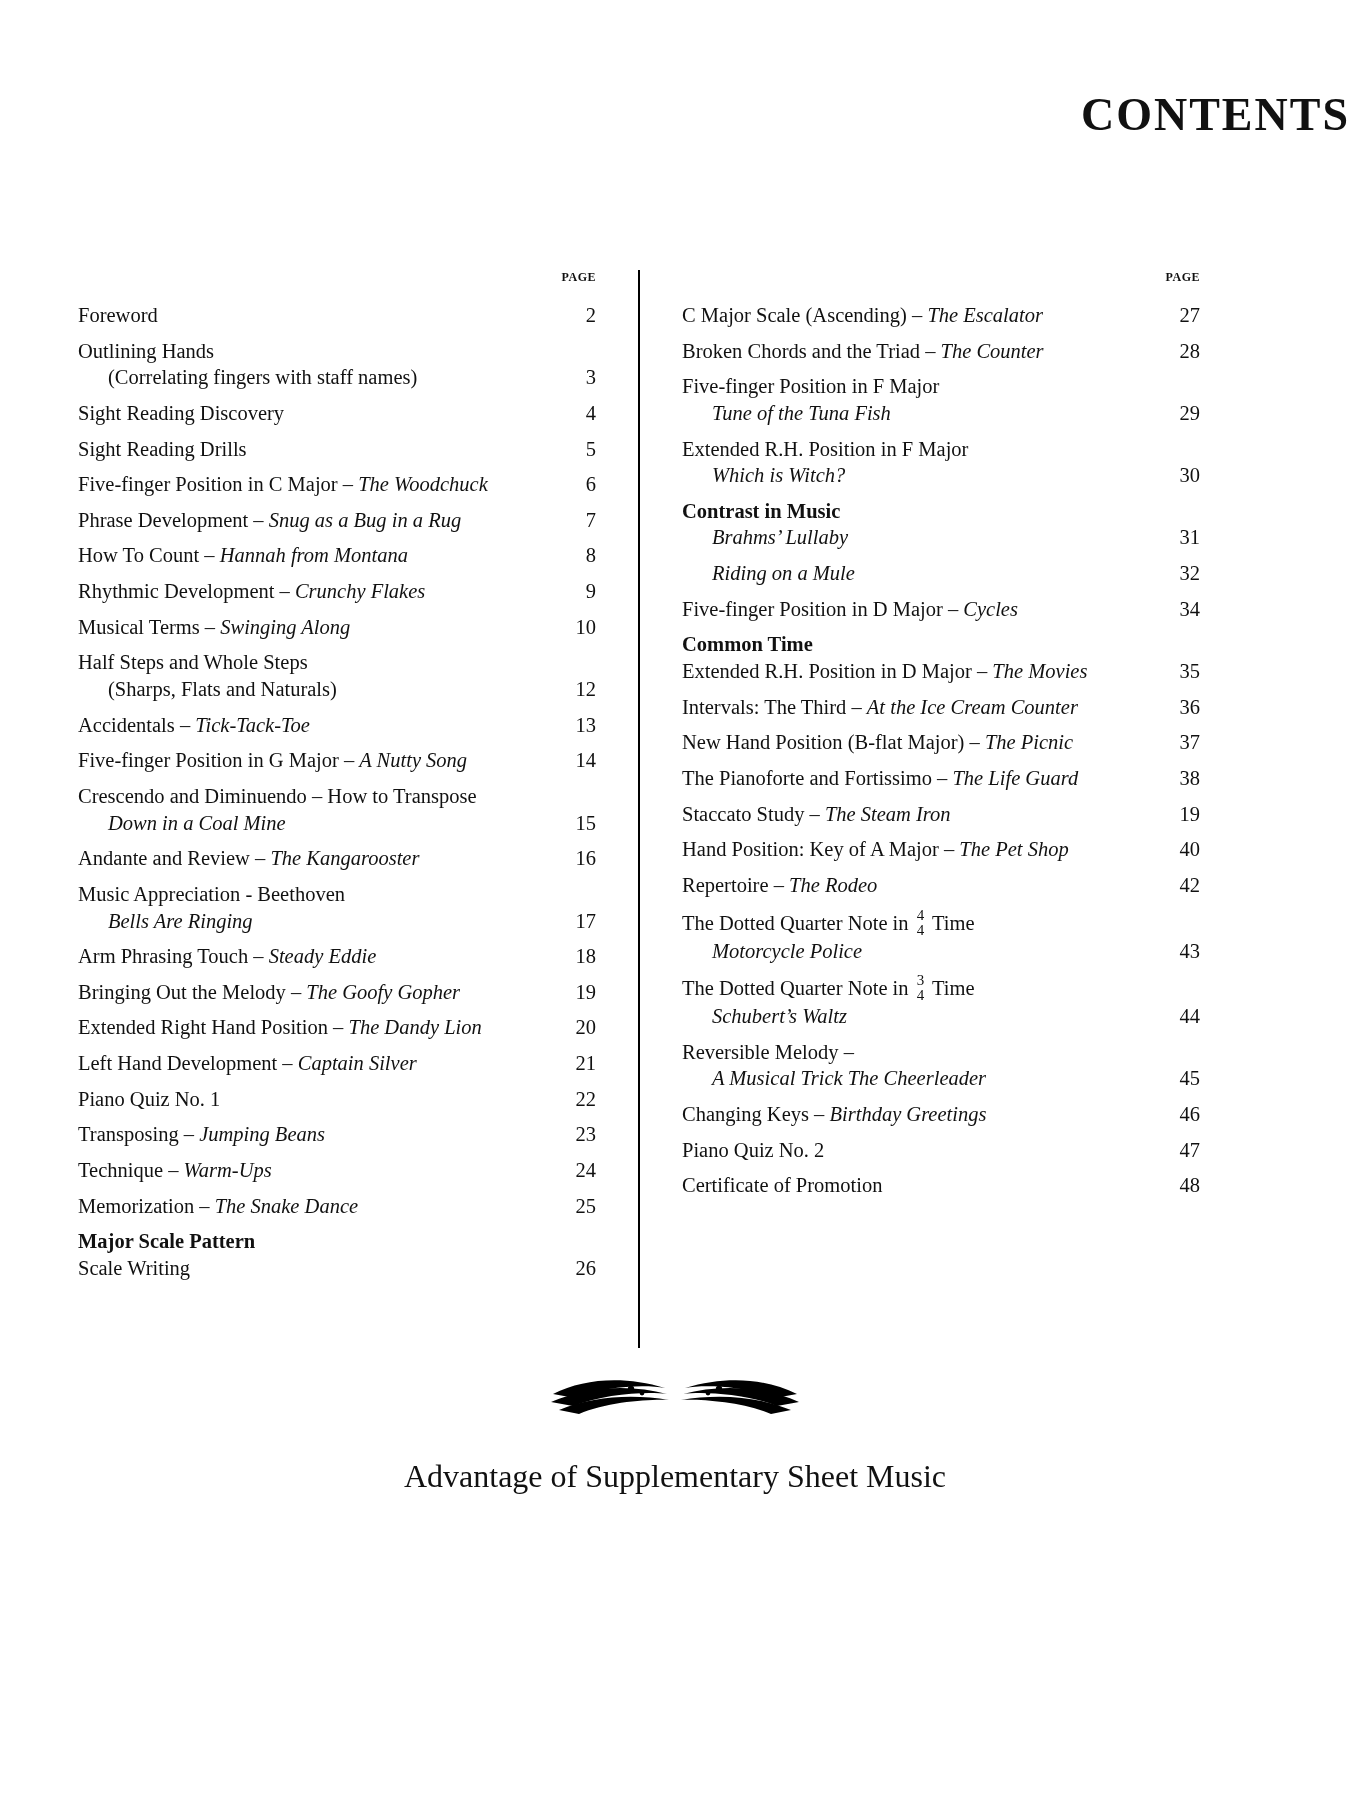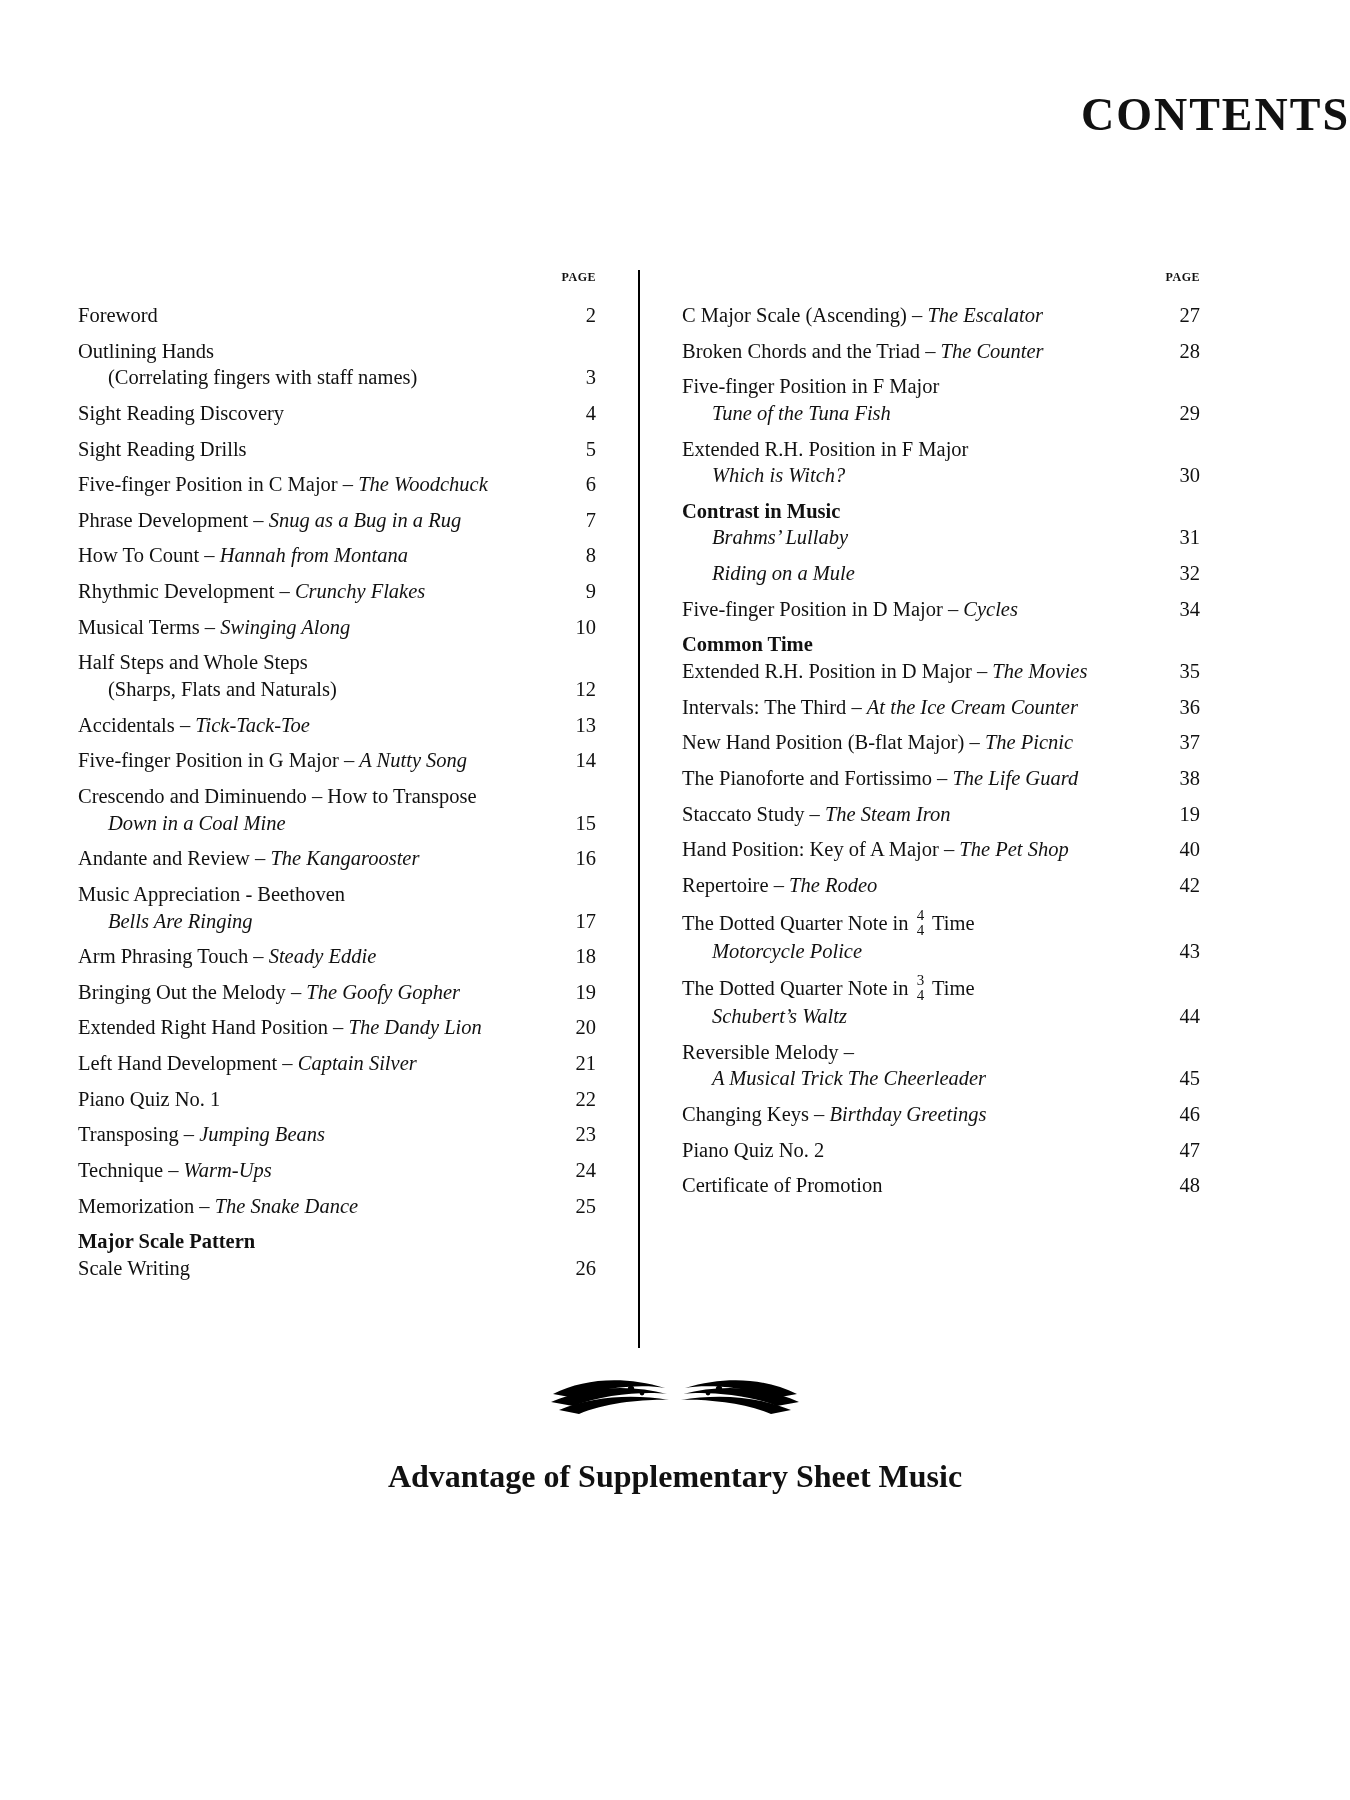--- a/index.html
+++ b/index.html
@@ -120,21 +120,21 @@
   }
   .ornament svg { display: inline-block; }
   .footer {
     position: absolute;
     top: 1370px;
     left: 0;
     width: 1350px;
   }
   .footer h2 {
     text-align: center;
-    font-weight: bold;
+    font-weight: normal;
     font-size: 32px;
     margin: 0 0 12px 0;
     font-family: "Liberation Serif", serif;
   }
   .footer p {
     margin: 0 auto;
     width: 1060px;
     font-size: 21px;
     line-height: 1.32;
     text-align: left;

